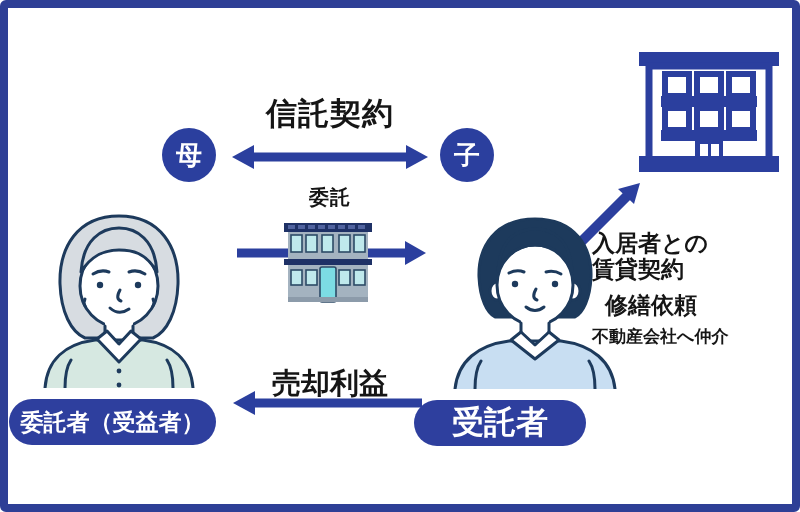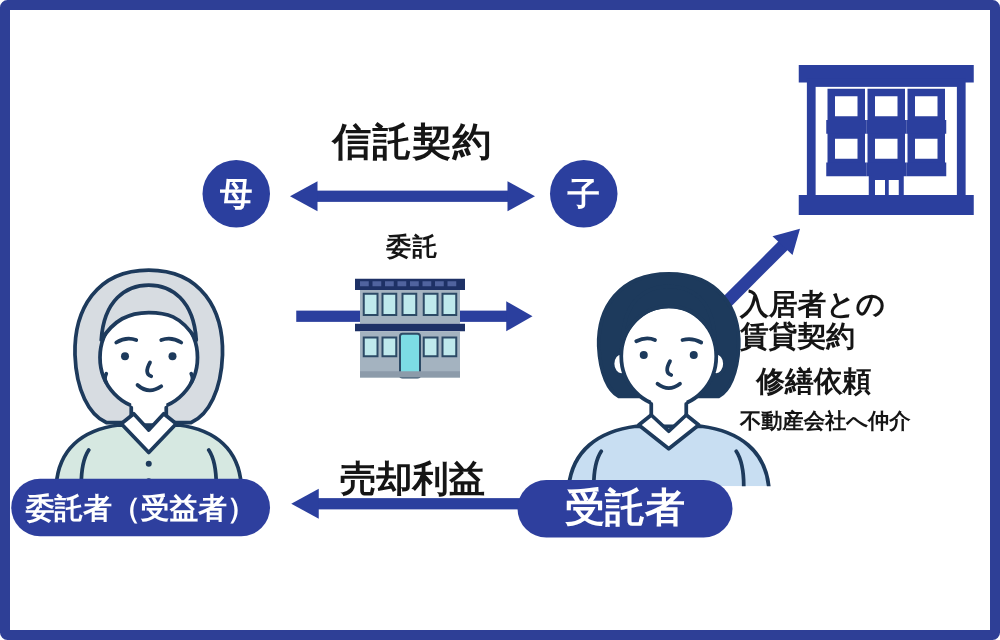--- a/index.html
+++ b/index.html
@@ -13,21 +13,21 @@
   .title{left:228px;top:93px;width:204px;text-align:center;font-size:31px;letter-spacing:1px;z-index:3;}
   .entrust{left:228px;top:184px;width:204px;text-align:center;font-size:20px;letter-spacing:1px;z-index:3;}
   .node{
     position:absolute;width:54px;height:54px;border-radius:50%;background:#2b3f9e;color:#fff;
     display:flex;align-items:center;justify-content:center;font-size:26px;font-weight:bold;z-index:3;
   }
   .node-mother{left:162px;top:128px;}
   .node-child{left:440px;top:128px;}
   .pill{
     position:absolute;background:#2e3f9e;color:#ffffff;font-weight:bold;border-radius:24px;
-    display:flex;align-items:center;justify-content:center;z-index:4;letter-spacing:0px;
+    display:flex;align-items:center;justify-content:center;z-index:4;letter-spacing:0px;margin-top:16px;
   }
   .pill-trustor{left:9px;top:383px;width:207px;height:46px;font-size:23px;}
   .pill-trustee{left:414px;top:384px;width:172px;height:46px;font-size:32px;}
   .duty{left:592px;font-size:23px;z-index:3;}
   .duty-1{top:228px;}
   .duty-2{top:254px;}
   .duty-3{top:290px;margin-left:13px;}
   .duty-4{top:325px;font-size:17px;}
   .return-line{left:228px;width:204px;text-align:center;font-size:29px;z-index:3;}
   .return-1{top:331px;}

